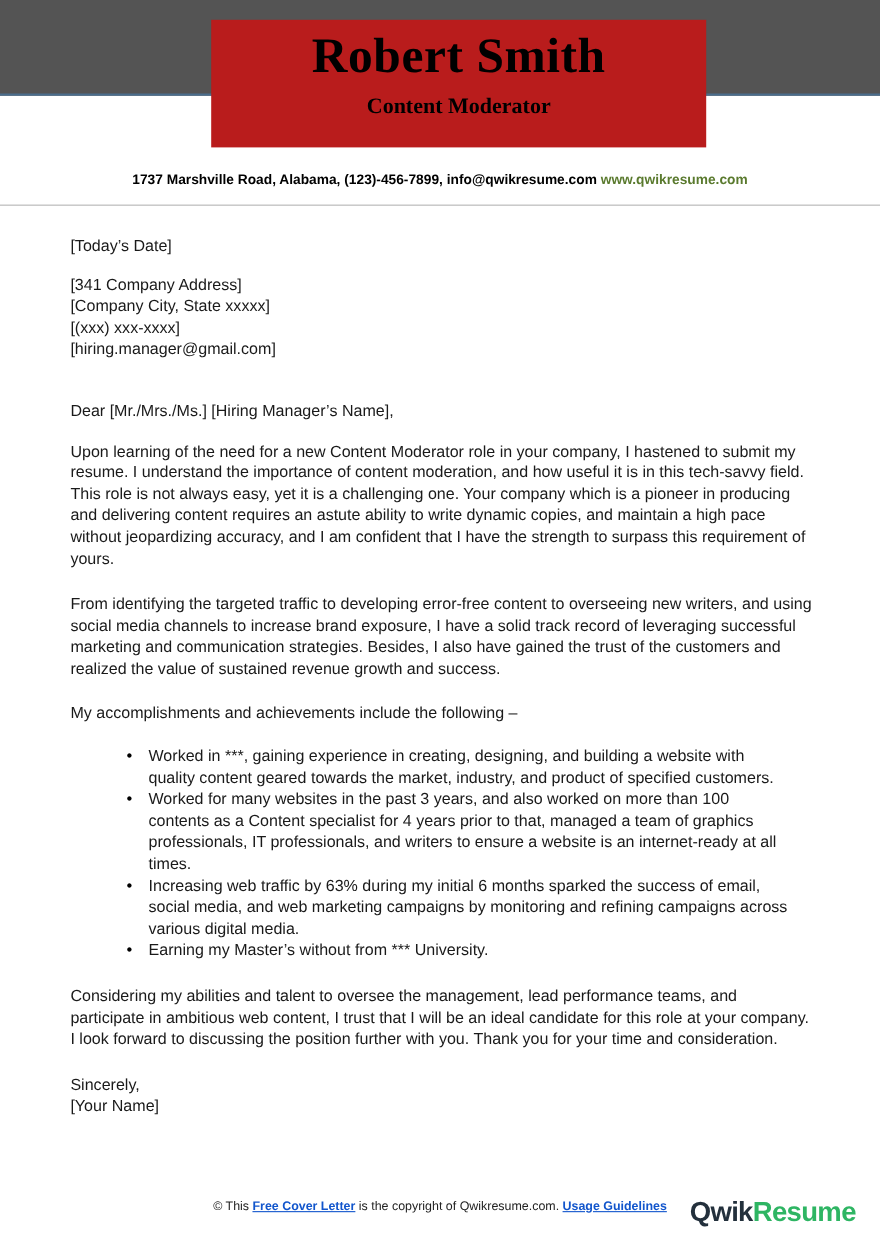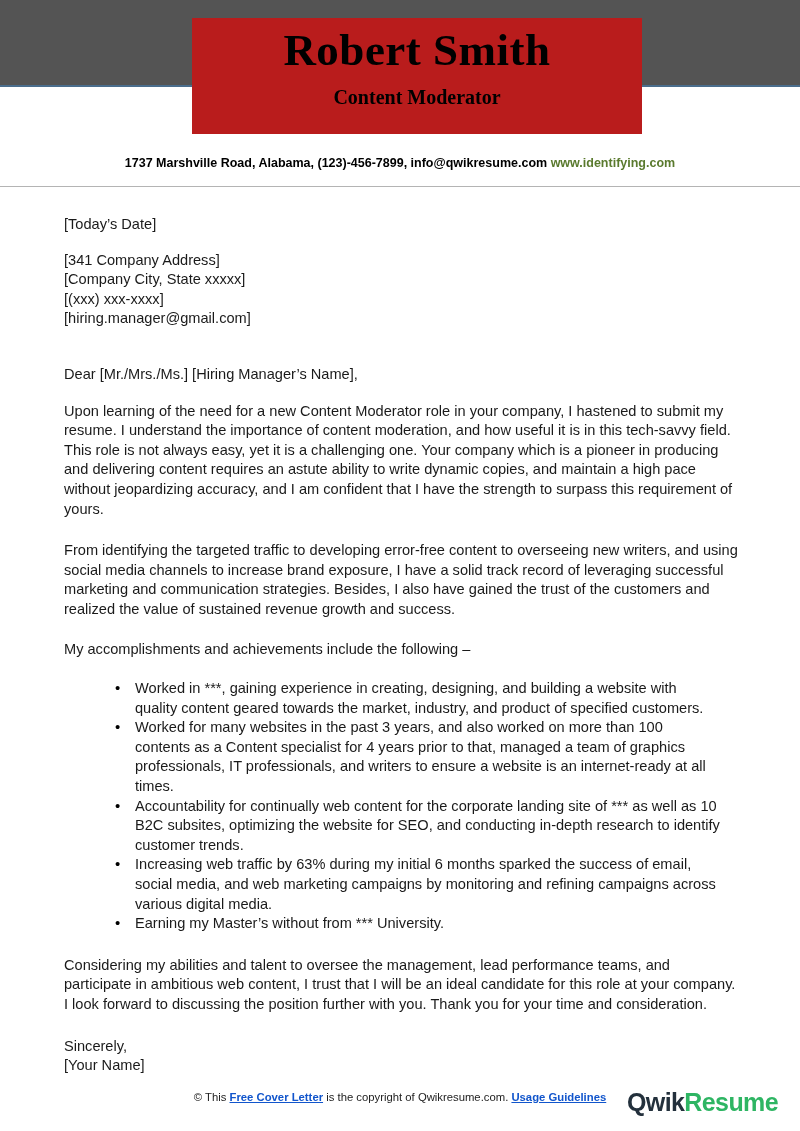--- a/index.html
+++ b/index.html
@@ -158,21 +158,21 @@
 
 <div class="header-band"></div>
 
 <div class="name-box">
   <div class="applicant-name">Robert Smith</div>
   <div class="applicant-title">Content Moderator</div>
 </div>
 
 <div class="contact-line">
   <span class="addr">1737 Marshville Road, Alabama, (123)-456-7899, info@qwikresume.com</span>
-  <span class="web">www.identifying.com</span>
+  <span class="web">www.qwikresume.com</span>
 </div>
 
 <div class="head-rule"></div>
 
 <div class="letter">
 
   <p class="date-line">[Today’s Date]</p>
 
   <div class="recipient">
     <div>[341 Company Address]</div>
@@ -185,21 +185,20 @@
 
   <p class="para">Upon learning of the need for a new Content Moderator role in your company, I hastened to submit my resume. I understand the importance of content moderation, and how useful it is in this tech-savvy field. This role is not always easy, yet it is a challenging one. Your company which is a pioneer in producing and delivering content requires an astute ability to write dynamic copies, and maintain a high pace without jeopardizing accuracy, and I am confident that I have the strength to surpass this requirement of yours.</p>
 
   <p class="para tight">From identifying the targeted traffic to developing error-free content to overseeing new writers, and using social media channels to increase brand exposure, I have a solid track record of leveraging successful marketing and communication strategies. Besides, I also have gained the trust of the customers and realized the value of sustained revenue growth and success.</p>
 
   <p class="para tight">My accomplishments and achievements include the following –</p>
 
   <ul class="accomplishments">
     <li>Worked in ***, gaining experience in creating, designing, and building a website with quality content geared towards the market, industry, and product of specified customers.</li>
     <li>Worked for many websites in the past 3 years, and also worked on more than 100 contents as a Content specialist for 4 years prior to that, managed a team of graphics professionals, IT professionals, and writers to ensure a website is an internet-ready at all times.</li>
-    <li>Accountability for continually web content for the corporate landing site of *** as well as 10 B2C subsites, optimizing the website for SEO, and conducting in-depth research to identify customer trends.</li>
     <li>Increasing web traffic by 63% during my initial 6 months sparked the success of email, social media, and web marketing campaigns by monitoring and refining campaigns across various digital media.</li>
     <li>Earning my Master’s without from *** University.</li>
   </ul>
 
   <p class="closing">Considering my abilities and talent to oversee the management, lead performance teams, and participate in ambitious web content, I trust that I will be an ideal candidate for this role at your company. I look forward to discussing the position further with you. Thank you for your time and consideration.</p>
 
   <div class="signoff">
     <div>Sincerely,</div>
     <div>[Your Name]</div>
   </div>

